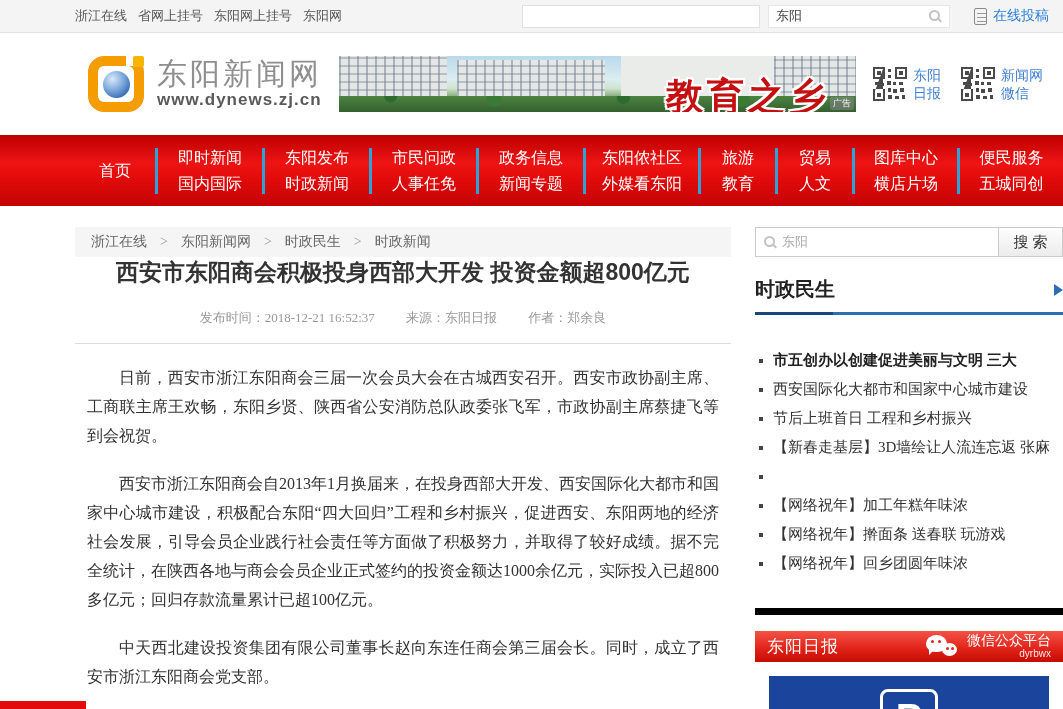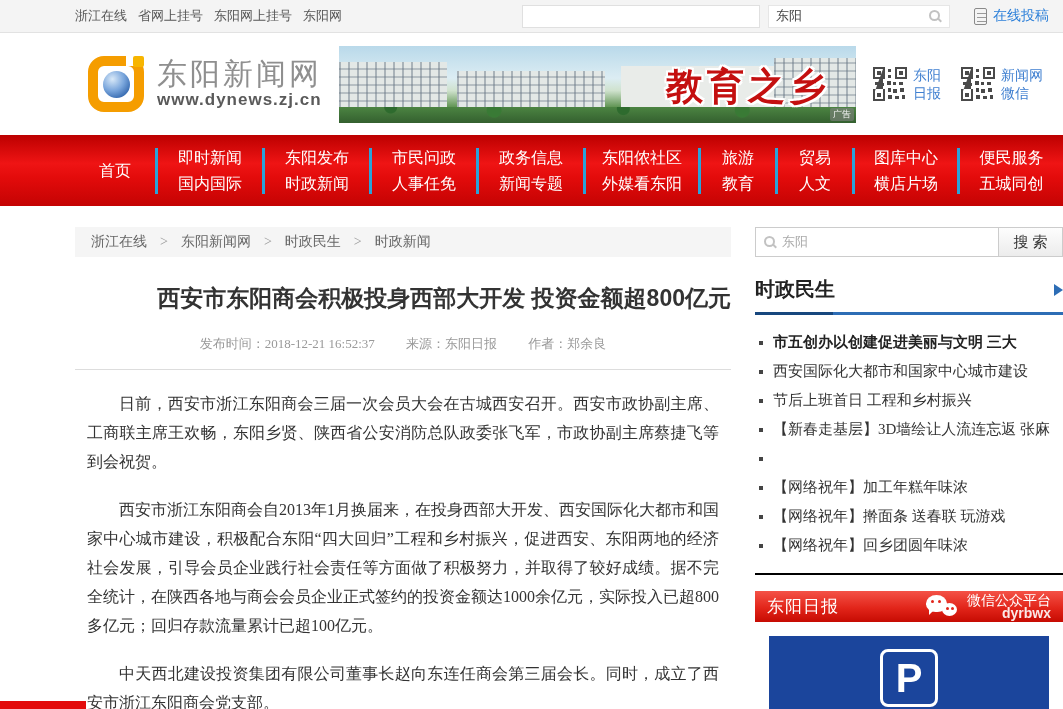--- a/index.html
+++ b/index.html
@@ -29,21 +29,21 @@
   .header { height:102px; display:flex; align-items:center; padding-left:88px; background:#fff; }
   .logo { display:flex; align-items:center; cursor:pointer; }
   .logo-icon { position:relative; width:56px; height:56px; margin-right:13px; }
   .logo-ring { position:absolute; inset:0; border:10px solid #f59d00; border-radius:16px; }
   .logo-notch { position:absolute; top:-1px; right:9px; width:9px; height:11px; background:#fff; }
   .logo-tab { position:absolute; top:0; right:0; width:11px; height:11px; background:#f7b500; border-radius:2px; }
   .logo-ball { position:absolute; left:15px; top:15px; width:27px; height:27px; border-radius:50%;
     background:radial-gradient(circle at 35% 30%, #d9e9f8, #7aa6dc 45%, #2a5fa8 85%); }
   .logo-name { font-size:30px; color:#8f8f8f; letter-spacing:3px; line-height:32px; }
   .logo-url { font-size:17px; font-weight:bold; color:#5a5a5a; letter-spacing:1px; }
-  .banner { position:relative; width:517px; height:77px; margin-left:17px; overflow:hidden; cursor:pointer;
+  .banner { position:relative; width:517px; height:56px; margin-left:17px; overflow:hidden; cursor:pointer;
     background:linear-gradient(180deg,#b9d9ea 0%, #dcedf3 42%, #cfe2cd 58%, #5d924f 80%, #3f7039 100%); }
   .bld { position:absolute; background:#e3e8e6;
     background-image:repeating-linear-gradient(90deg, rgba(100,115,130,.45) 0 2px, transparent 2px 9px),
                      repeating-linear-gradient(0deg, rgba(100,115,130,.35) 0 2px, transparent 2px 8px); }
   .bld1 { left:0; bottom:13px; width:108px; height:48px; }
   .bld2 { left:118px; bottom:13px; width:148px; height:39px; }
   .bld3 { left:282px; bottom:15px; width:232px; height:42px; background:#e9ece9; }
   .bld4 { right:-4px; bottom:11px; width:86px; height:54px; }
   .greens { position:absolute; left:0; right:0; bottom:0; height:16px;
     background:radial-gradient(circle at 10% 0%, #2e6b2e 6px, transparent 7px),
@@ -67,58 +67,58 @@
   
   .main { display:flex; gap:24px; padding:21px 0 0 75px; }
   .col-left { width:656px; flex:none; }
   .col-right { width:308px; flex:none; }
   
   .crumbbar { height:30px; background:#f5f5f5; display:flex; align-items:center; padding:0 16px;
     font-size:14px; color:#666; font-family:"Liberation Serif","DejaVu Serif",serif; }
   .crumb { cursor:pointer; }
   .crumb-sep { margin:0 13px; color:#999; }
   
-  .article-title { margin-top:26px; text-align:right; font-size:23px; font-weight:bold; color:#333; }
+  .article-title { text-align:center; font-size:23px; font-weight:bold; color:#333; }
   .article-meta { margin-top:21px; padding-bottom:16px; border-bottom:1px solid #ddd; text-align:center;
     font-size:13px; color:#999; font-family:"Liberation Serif","DejaVu Serif",serif; }
   .article-meta .meta-group { margin:4px 14px; }
   .article-body { margin-top:10px; }
   .article-body p { font-size:16px; line-height:29px; color:#333; text-indent:2em; text-align:justify;
     margin:19px 12px; font-family:"Liberation Serif","DejaVu Serif",serif; }
   
   .side-search { height:30px; display:flex; }
   .ss-input { flex:1; border:1px solid #ccc; background:#fff; display:flex; align-items:center; padding:0 8px; gap:5px; }
   .ss-input .ph { font-size:13px; color:#aaa; }
   .ss-btn { width:64px; border:1px solid #ccc; border-left:none; background:linear-gradient(180deg,#fdfdfd,#ececec);
     font-size:15px; color:#333; cursor:pointer; font-family:inherit; }
   .side-section { margin-top:19px; }
   .section-head { display:flex; align-items:center; justify-content:space-between; }
   .section-title { font-size:20px; font-weight:bold; color:#222; }
   .arrow-right { width:0; height:0; border-left:9px solid var(--section-blue,#2d6db5); border-top:6px solid transparent; border-bottom:6px solid transparent; cursor:pointer; }
   .section-rule { margin-top:9px; height:3px; background:var(--section-blue,#2d6db5); position:relative; }
   .section-rule::before { content:''; position:absolute; left:0; top:0; width:78px; height:3px; background:var(--section-blue-dark,#17477e); }
-  .news-list { margin-top:13px; padding-bottom:13px; border-bottom:2px solid #000000; }
+  .news-list { margin-top:31px; padding-bottom:30px; border-bottom:7px solid #000000; }
   .news-item { display:flex; align-items:center; height:29px; cursor:pointer; overflow:hidden; }
   .bullet { width:4px; height:4px; background:#444; margin:0 10px 0 4px; flex:none; }
   .news-text { font-size:15px; color:#333; white-space:nowrap; overflow:hidden;
     font-family:"Liberation Serif","DejaVu Serif",serif; }
   .news-item:first-child .news-text { font-weight:bold; color:#222; }
   
   .daily-bar { margin-top:16px; height:31px; display:flex; align-items:center; padding:0 12px;
     background:linear-gradient(180deg,#f45247 0%, var(--daily-red,#e2251a) 55%, #c60b02 100%); color:#fff; }
   .daily-title { font-size:17px; letter-spacing:1px; }
   .daily-bar .spacer { flex:1; }
   .wechat-icon { position:relative; width:34px; height:24px; margin-right:7px; flex:none; }
   .wc-big { position:absolute; left:0; top:0; width:21px; height:17px; background:#fff; border-radius:50% 50% 46% 46%; }
   .wc-big::after { content:''; position:absolute; left:3px; bottom:-3px; width:0; height:0; border-top:5px solid #fff; border-right:5px solid transparent; }
   .wc-small { position:absolute; left:16px; top:8px; width:15px; height:13px; background:#fff; border-radius:50%; }
   .wc-dot { position:absolute; width:3px; height:3px; border-radius:50%; background:var(--daily-red,#e2251a); }
   .wechat-text { text-align:right; line-height:13px; }
   .wechat-label { font-size:14px; }
-  .wechat-id { font-size:14px; opacity:.9;font-weight:bold; }
+  .wechat-id { font-size:10px; opacity:.9; }
   
   .parking { margin:14px auto 0; width:280px; height:130px; background:var(--parking-blue,#1b459c);
     display:flex; flex-direction:column; align-items:center; padding-top:13px; cursor:pointer; }
   .p-sign { width:58px; height:58px; border:3px solid #fff; border-radius:8px; display:flex; align-items:center; justify-content:center;
     color:#fff; font-size:40px; font-weight:bold; }
   
   .footer-strip { position:absolute; left:0; bottom:0; width:86px; height:8px; background:var(--nav-red,#e30b0b); }
 </style>
 </head>
 <body>

